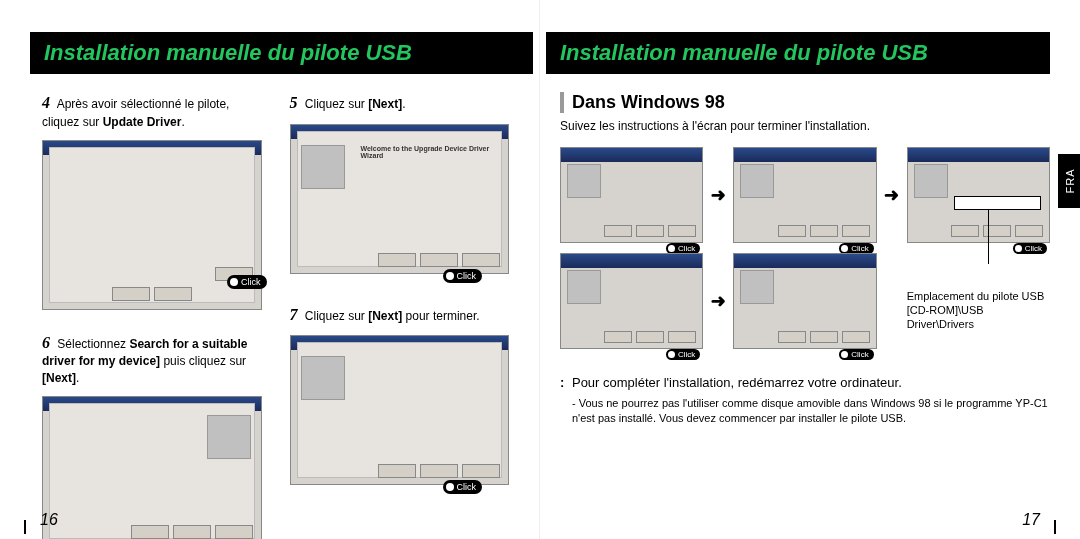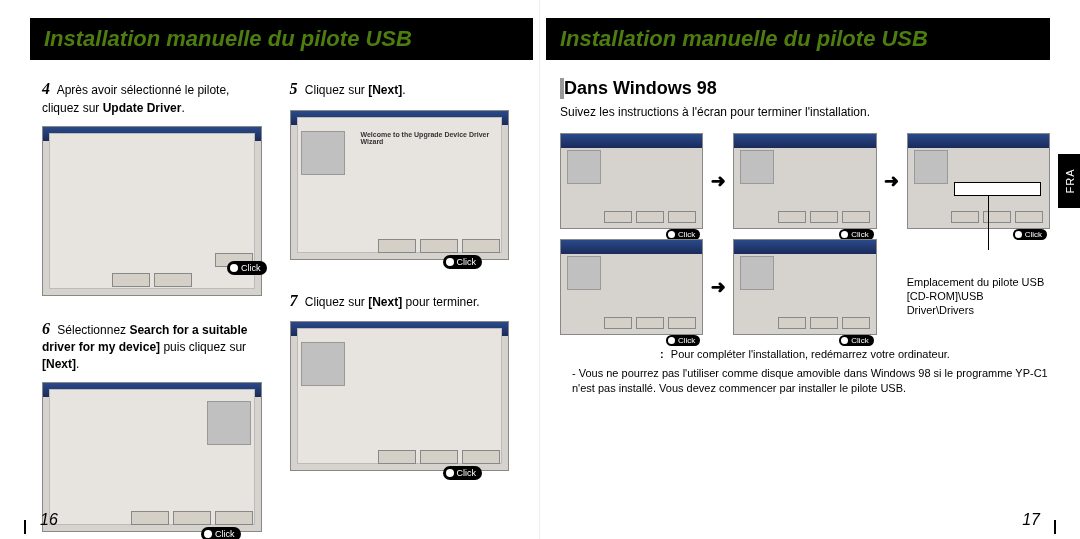--- a/index.html
+++ b/index.html
@@ -11,26 +11,26 @@
     position: relative;
     overflow: hidden;
   }
   .spread { display: flex; width: 100%; height: 100%; }
   .page { width: 540px; height: 539px; position: relative; padding: 0; }
   .page-left { border-right: 1px solid #eee; }
 
   
   .header-bar {
     background: #000;
-    color: #4d7c0f;
+    color: #22c55e;
     font-style: italic;
     font-weight: bold;
     font-size: 22px;
     padding: 8px 14px;
-    margin: 18px 14px 12px 14px;
+    margin: 32px 14px 12px 14px;
   }
   .header-left { margin-left: 30px; margin-right: 6px; }
   .header-right { margin-left: 6px; margin-right: 30px; }
 
   .content-left {
     display: flex;
     padding: 6px 30px 0 42px;
     gap: 28px;
   }
   .col { flex: 1; min-width: 0; }
@@ -134,20 +134,21 @@
     right: 24px; top: 520px;
     width: 2px; background: #000; height: 14px;
   }
 
   
   .content-right { padding: 6px 30px 0 20px; }
   .section-header {
     font-weight: bold;
     font-size: 18px;
     margin: 0 0 6px 0;
+    padding-left: 8px;
     border-left: 4px solid #999;
   }
   .lead { font-size: 12px; margin-bottom: 14px; }
 
   .win98-grid {
     display: grid;
     grid-template-columns: 1fr 18px 1fr 18px 1fr;
     grid-template-rows: auto auto;
     gap: 10px 6px;
     align-items: center;
@@ -172,21 +173,21 @@
   .small-shot .shot-btns { bottom: 5px; right: 6px; }
   .small-shot .shot-btn { width: 28px; height: 12px; }
   .small-shot .click-badge { bottom: -12px; right: 2px; font-size: 8px; padding: 1px 5px 1px 12px; }
   .small-shot .click-badge::before { width:7px; height:7px; top:2px; left:2px; }
   .driver-location {
     font-size: 11px;
     line-height: 1.3;
     margin-top: 18px;
   }
 
-  .note-row { font-size: 11px; margin-top: 13px; text-align: center; }
+  .note-row { font-size: 13px; margin-top: 26px; }
   .note-row::before {
     content: ":"; font-weight: bold; margin-right: 4px;
   }
 
   .remark-header {
     display: flex; align-items: center; gap: 6px;
     margin-top: 26px;
   }
   .remark-icon {
     width: 18px; height: 14px;

